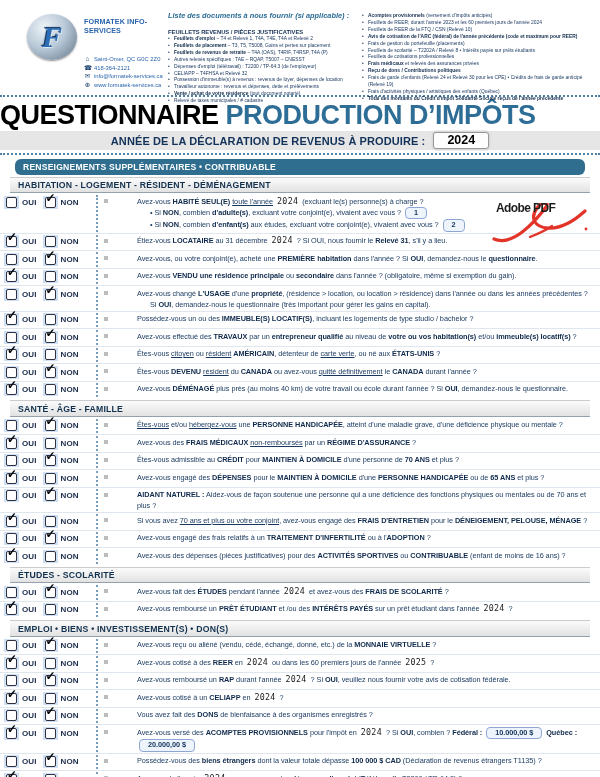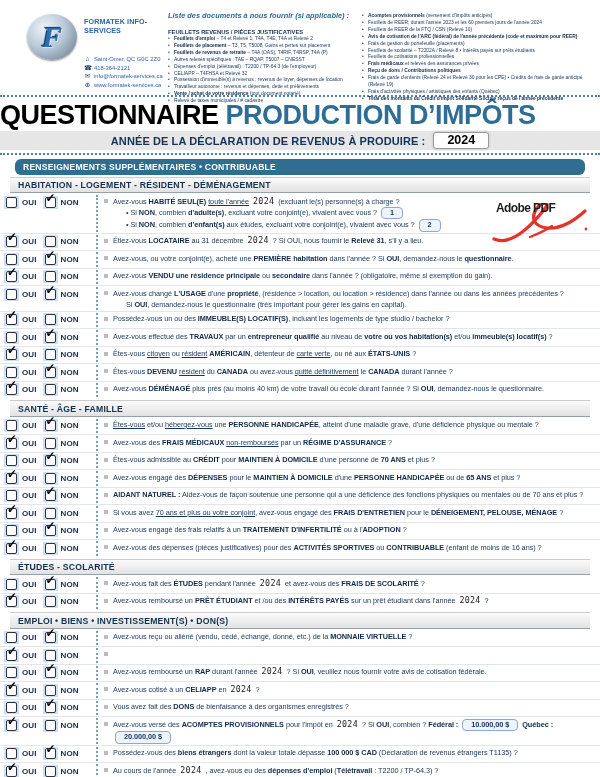--- a/index.html
+++ b/index.html
@@ -62,21 +62,21 @@
   .rows .q-row:last-child{border-bottom:none;}
   .ans{display:flex;align-items:center;flex:none;width:92px;padding-top:.5px;}
   .strip{background:#cfe0f4;width:15px;align-self:stretch;min-height:13px;display:flex;align-items:center;justify-content:center;flex:none;}
   .cb{position:relative;width:9px;height:9px;background:#fff;border:1.3px solid #30303f;border-radius:2px;flex:none;}
   .cb.checked::after{
     content:"✓";position:absolute;left:0;top:-6px;font-size:12px;font-weight:700;color:#000;line-height:12px;
   }
   .cb-label{font-weight:700;font-size:8px;color:#1b2b4a;margin:0 6px 0 3px;letter-spacing:.1px;}
   .vdiv{border-left:2px dotted #7a9cbb;align-self:stretch;margin-right:5px;flex:none;}
   .bullet{width:4px;height:4px;background:#bcbcbc;margin:4px 5px 0 1px;flex:none;}
-  .q-text{flex:1;font-size:7.3px;line-height:11px;color:#17375e;padding-top:.5px;letter-spacing:-.05px;}
+  .q-text{flex:1;font-size:7.3px;line-height:11px;color:#17375e;padding-top:.5px;letter-spacing:-.05px;margin-left:24px;}
   .q-text b{color:#0f2a4c;}
   .q-line.sub{padding-left:13px;}
   .fill{font-family:"DejaVu Sans Mono",monospace;font-size:8.3px;color:#1a1a1a;padding:0 2px;letter-spacing:.3px;}
   .field{
     display:inline-block;border:1px solid #8fa6d4;border-radius:4px;background:#eef4fc;
     padding:0 8px;font-weight:700;color:#13335c;line-height:10.5px;margin:0 2px;vertical-align:baseline;
   }
   
   .adobe{position:absolute;right:10px;top:195px;width:100px;height:50px;pointer-events:none;}
   .adobe svg{position:absolute;left:0;top:8px;}
@@ -566,20 +566,23 @@
               <span class="cb checked"></span>
             </span>
       <span class="cb-label">OUI</span>
       <span class="strip">
               <span class="cb"></span>
             </span>
       <span class="cb-label">NON</span>
     </div>
     <span class="vdiv"></span>
     <span class="bullet"></span>
+    <div class="q-text">
+            <div class="q-line">Avez-vous cotisé à des <b>REER</b> en <span class="fill">2024</span> ou dans les 60 premiers jours de l'année <span class="fill">2025</span> ?</div>
+          </div>
   </div>
 
   <div class="q-row">
     <div class="ans">
       <span class="strip">
               <span class="cb"></span>
             </span>
       <span class="cb-label">OUI</span>
       <span class="strip">
               <span class="cb checked"></span>

